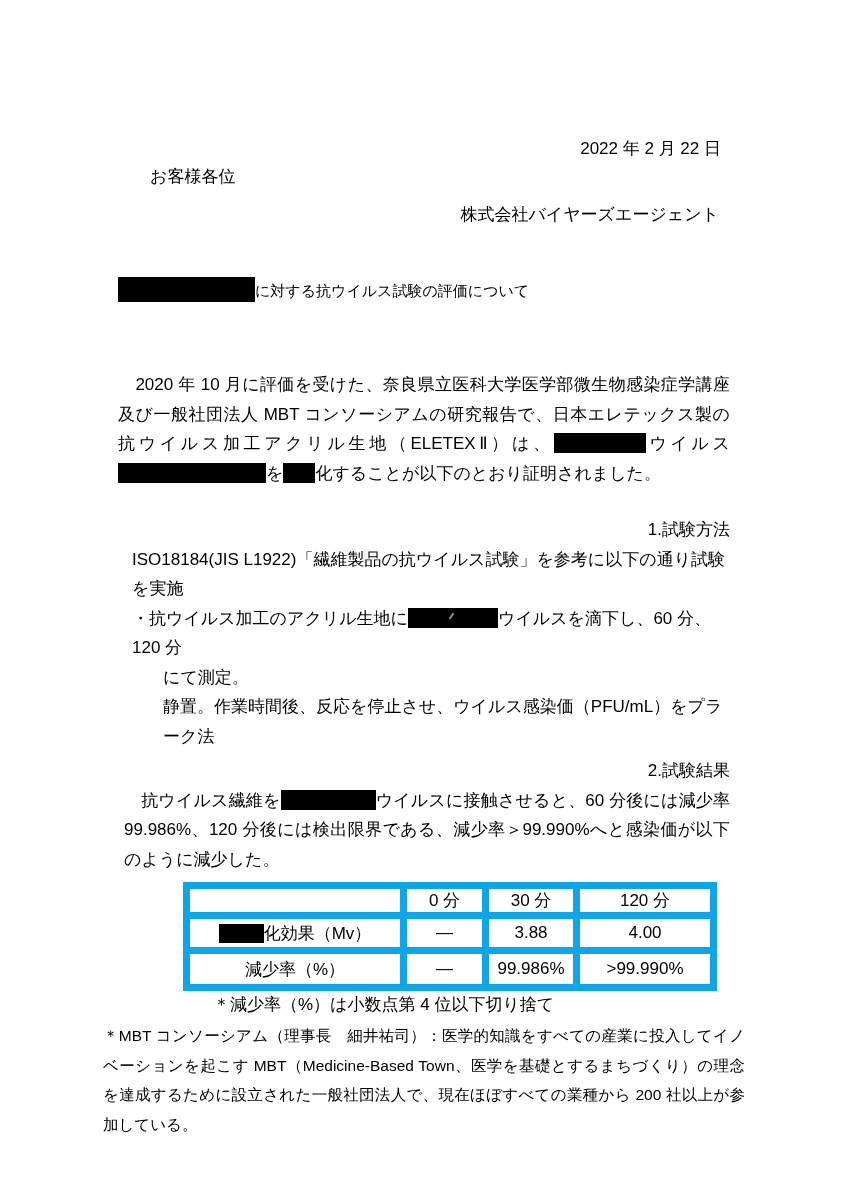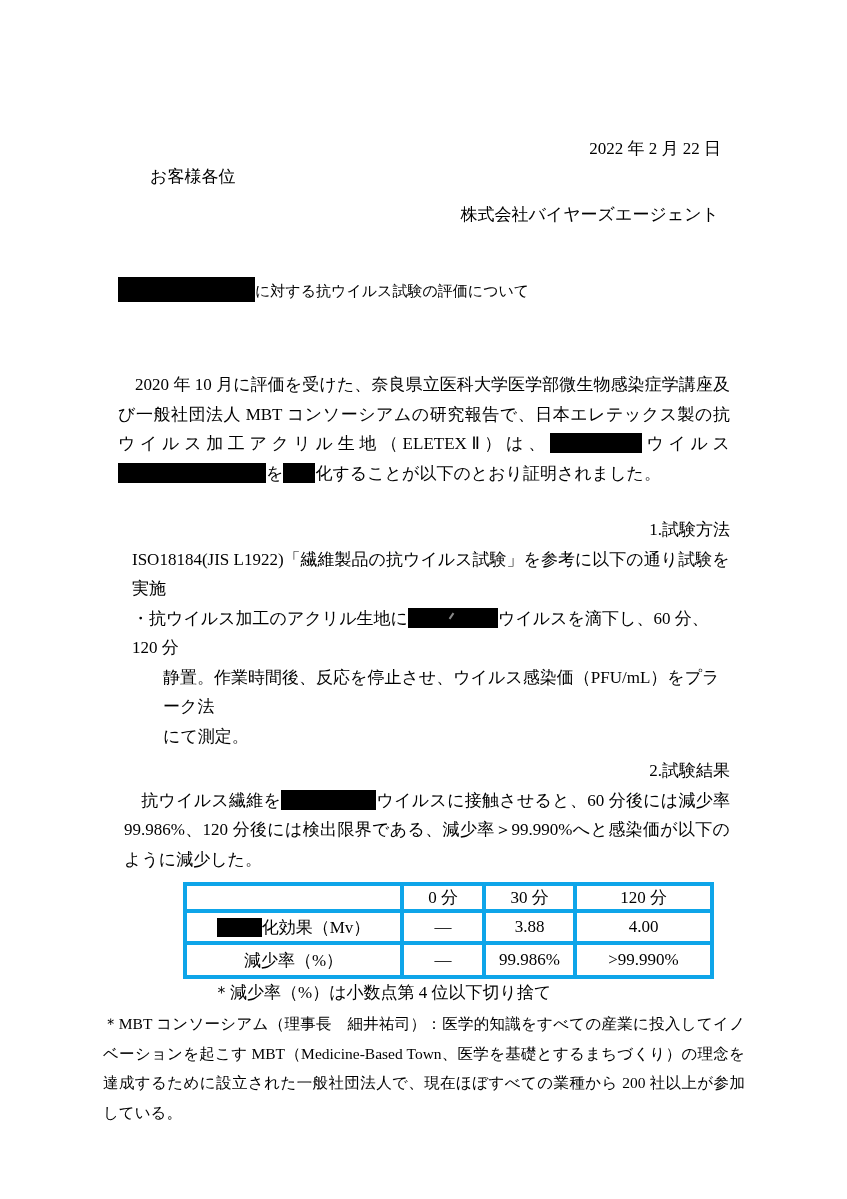--- a/index.html
+++ b/index.html
@@ -1,41 +1,41 @@
 <!DOCTYPE html>
 <html><head>
 <meta charset="utf-8">
 <style>
   html,body{margin:0;padding:0;background:#ffffff;}
   .page{
     position:relative;
     width:847px;height:1199px;
     background:#ffffff;color:#000;
-    font-family:Liberation Serif, serif;
+    font-family:Liberation Sans, sans-serif;
     font-size:17px;
     box-sizing:border-box;
     padding:138px 117px 16px 118px;
     overflow:hidden;
   }
   .line{line-height:22px;}
   .date{text-align:right;padding-right:9px;}
   .salutation{margin-top:6px;margin-left:32px;}
   .company{text-align:right;padding-right:11px;margin-top:16px;}
   .doc-title{margin-top:51px;line-height:26px;font-size:15px;white-space:nowrap;}
   .intro{margin:66px 0 0 0;line-height:29.5px;text-align:justify;}
   .sec-heading{margin:27px 0 0 0;line-height:29.5px;text-align:right;}
   .sec-heading.tight{margin-top:5px;}
   .iso-line{margin:0;padding-left:14px;line-height:29.5px;}
   .bullet-line{margin:0;padding-left:14px;line-height:29.5px;}
   .indent2{margin:0;padding-left:45px;line-height:29.5px;}
   .results-para{margin:0;padding-left:6px;line-height:29.5px;text-align:justify;}
   .table-title{margin:12px 0 0 79px;font-weight:bold;line-height:24px;}
   table.results{border-collapse:collapse;margin:8px 0 0 65px;table-layout:fixed;}
   table.results td{
-    border:4px solid #0ea5e9;text-align:center;vertical-align:middle;
+    border:7px solid #0ea5e9;text-align:center;vertical-align:middle;
     padding:0;font-size:17px;overflow:hidden;
   }
   tr.hdr td{height:23px;}
   tr.r1 td{height:28px;}
   tr.r2 td{height:30px;}
   .fn1{margin:4px 0 0 95px;font-size:17px;line-height:19px;}
   .fn2{margin:7px 16px 0 -15px;width:642px;font-size:15.5px;line-height:29.5px;text-align:justify;}
   
   .redact{display:inline-block;background:#000;vertical-align:-4px;}
   .r-title{width:137px;height:25px;vertical-align:-6px;}
@@ -65,22 +65,22 @@
   <div class="line salutation">お客様各位</div>
   <div class="line company">株式会社バイヤーズエージェント</div>
 
   <div class="doc-title"><span class="redact r-title"></span><span>に対する抗ウイルス試験の評価について</span></div>
 
   <p class="intro"><span>　2020 年 10 月に評価を受けた、奈良県立医科大学医学部微生物感染症学講座及び一般社団法人 MBT コンソーシアムの研究報告で、日本エレテックス製の抗ウイルス加工アクリル生地（ELETEXⅡ）は、</span><span class="redact r-intro1"></span><span>ウイルス</span><span class="redact r-intro2"></span><span>を</span><span class="redact r-intro3"></span><span>化することが以下のとおり証明されました。</span></p>
 
   <div class="sec-heading">1.試験方法</div>
   <p class="iso-line">ISO18184(JIS L1922)「繊維製品の抗ウイルス試験」を参考に以下の通り試験を実施</p>
   <p class="bullet-line"><span>・抗ウイルス加工のアクリル生地に</span><span class="redact r-bullet speck"></span><span>ウイルスを滴下し、60 分、120 分</span></p>
+  <p class="indent2">にて測定。</p>
   <p class="indent2">静置。作業時間後、反応を停止させ、ウイルス感染価（PFU/mL）をプラーク法</p>
-  <p class="indent2">にて測定。</p>
 
   <div class="sec-heading tight">2.試験結果</div>
   <p class="results-para"><span>　抗ウイルス繊維を</span><span class="redact r-result"></span><span>ウイルスに接触させると、60 分後には減少率99.986%、120 分後には検出限界である、減少率＞99.990%へと感染価が以下のように減少した。</span></p>
 
 
   <table class="results">
     <colgroup>
       <col style="width:217px">
         <col style="width:82px">
         <col style="width:91px">

